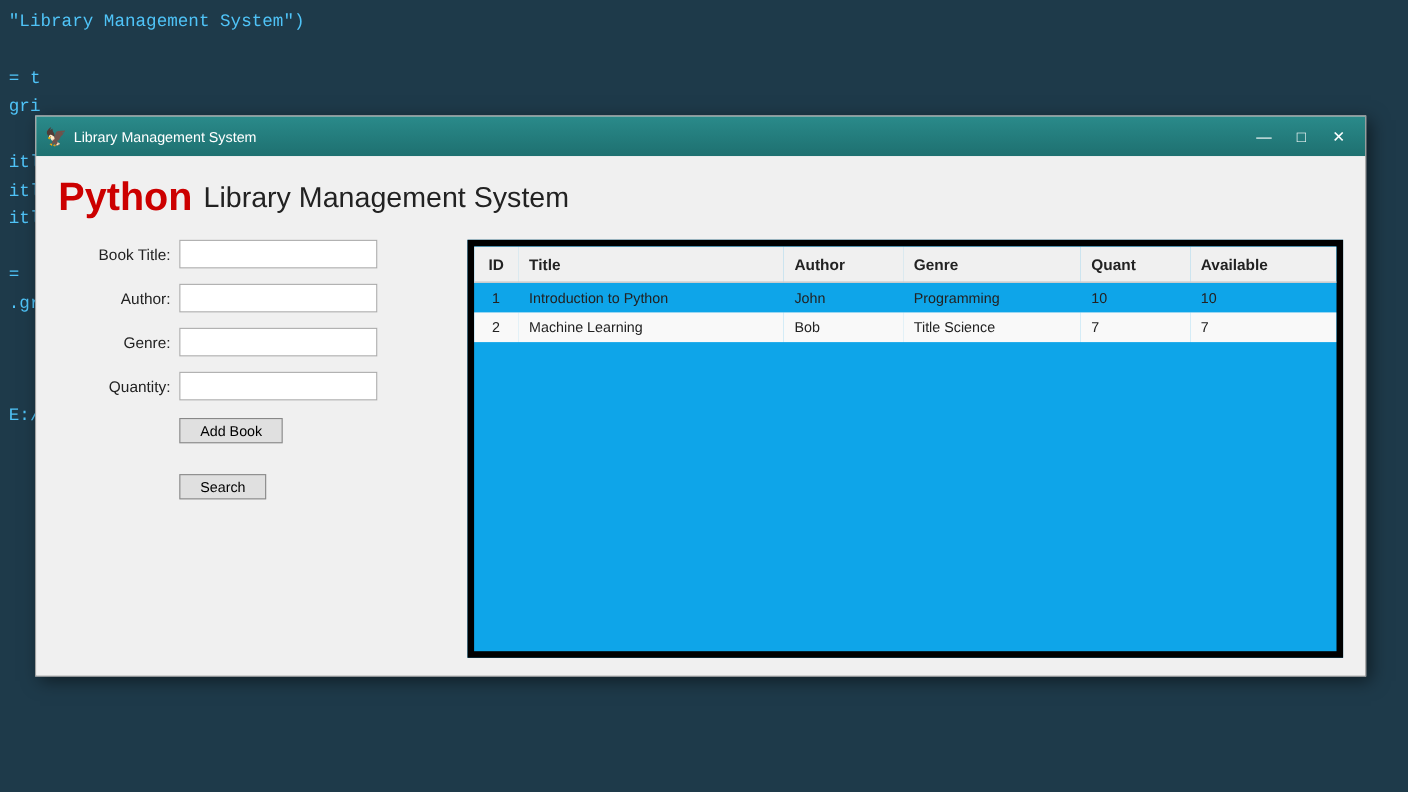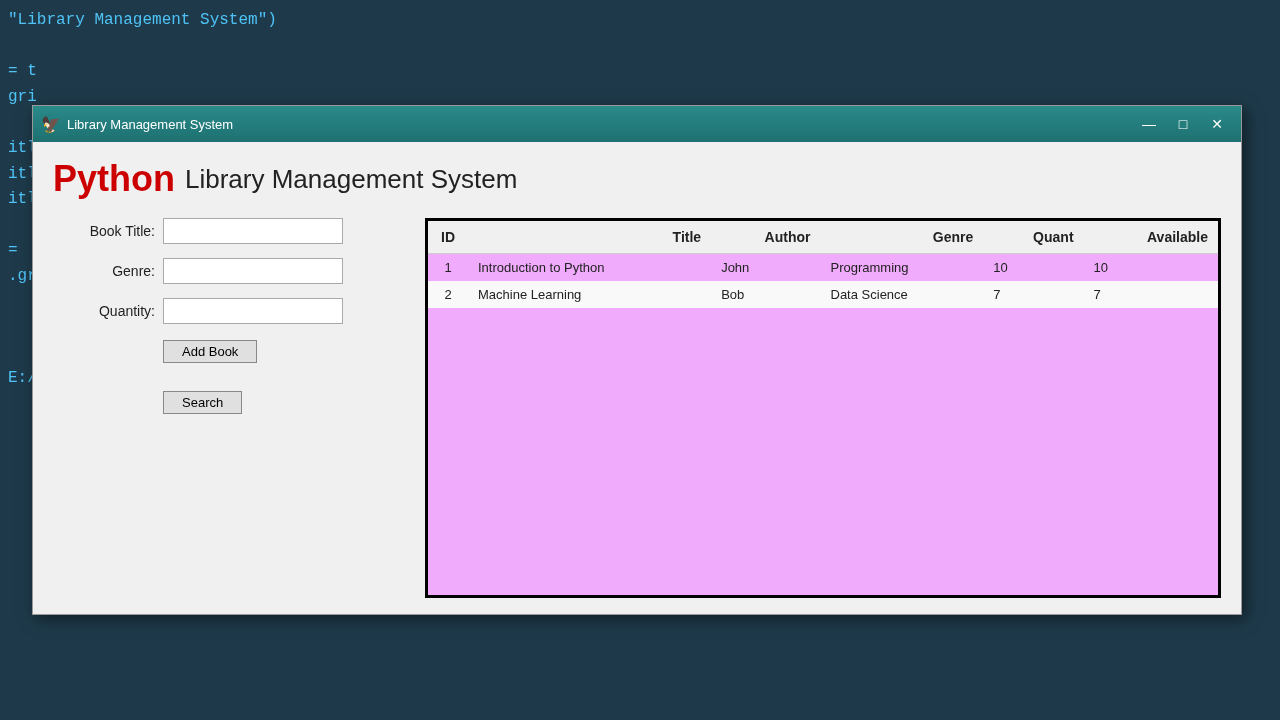--- a/index.html
+++ b/index.html
@@ -172,40 +172,40 @@
       margin-top: 2px;
     }
 
     .search-section {
       margin-top: 4px;
     }
 
     
     .right-panel {
       flex: 1;
-      border: 3px solid #000000;
-      background: #f0abfc;
+      border: 6px solid #000000;
+      background: #0ea5e9;
       overflow: hidden;
       display: flex;
       flex-direction: column;
     }
 
     table {
       width: 100%;
       border-collapse: collapse;
       font-size: 13px;
     }
 
     thead tr {
       background: #f0f0f0;
     }
 
     th {
       padding: 8px 10px;
-      text-align: right;
+      text-align: left;
       font-weight: 600;
       color: #222;
       border-bottom: 1px solid #ccc;
       font-size: 14px;
     }
 
     th:first-child {
       text-align: center;
       width: 40px;
     }
@@ -266,20 +266,24 @@
 
     <div class="main-layout">
 
       <div class="left-panel">
 
         <div class="form-row">
           <label class="form-label">Book Title:</label>
           <input class="form-input" type="text" style="">
         </div>
 
+        <div class="form-row">
+          <label class="form-label">Author:</label>
+          <input class="form-input" type="text" style="">
+        </div>
 
         <div class="form-row">
           <label class="form-label">Genre:</label>
           <input class="form-input" type="text" style="">
         </div>
 
         <div class="form-row">
           <label class="form-label">Quantity:</label>
           <input class="form-input" type="text" style="">
         </div>
@@ -315,21 +319,21 @@
       <td>Introduction to Python</td>
       <td>John</td>
       <td>Programming</td>
       <td>10</td>
       <td>10</td>
     </tr>
               <tr>
       <td>2</td>
       <td>Machine Learning</td>
       <td>Bob</td>
-      <td>Data Science</td>
+      <td>Title Science</td>
       <td>7</td>
       <td>7</td>
     </tr>
             </tbody>
         </table>
       </div>
 
     </div>
   </div>
 </div>

